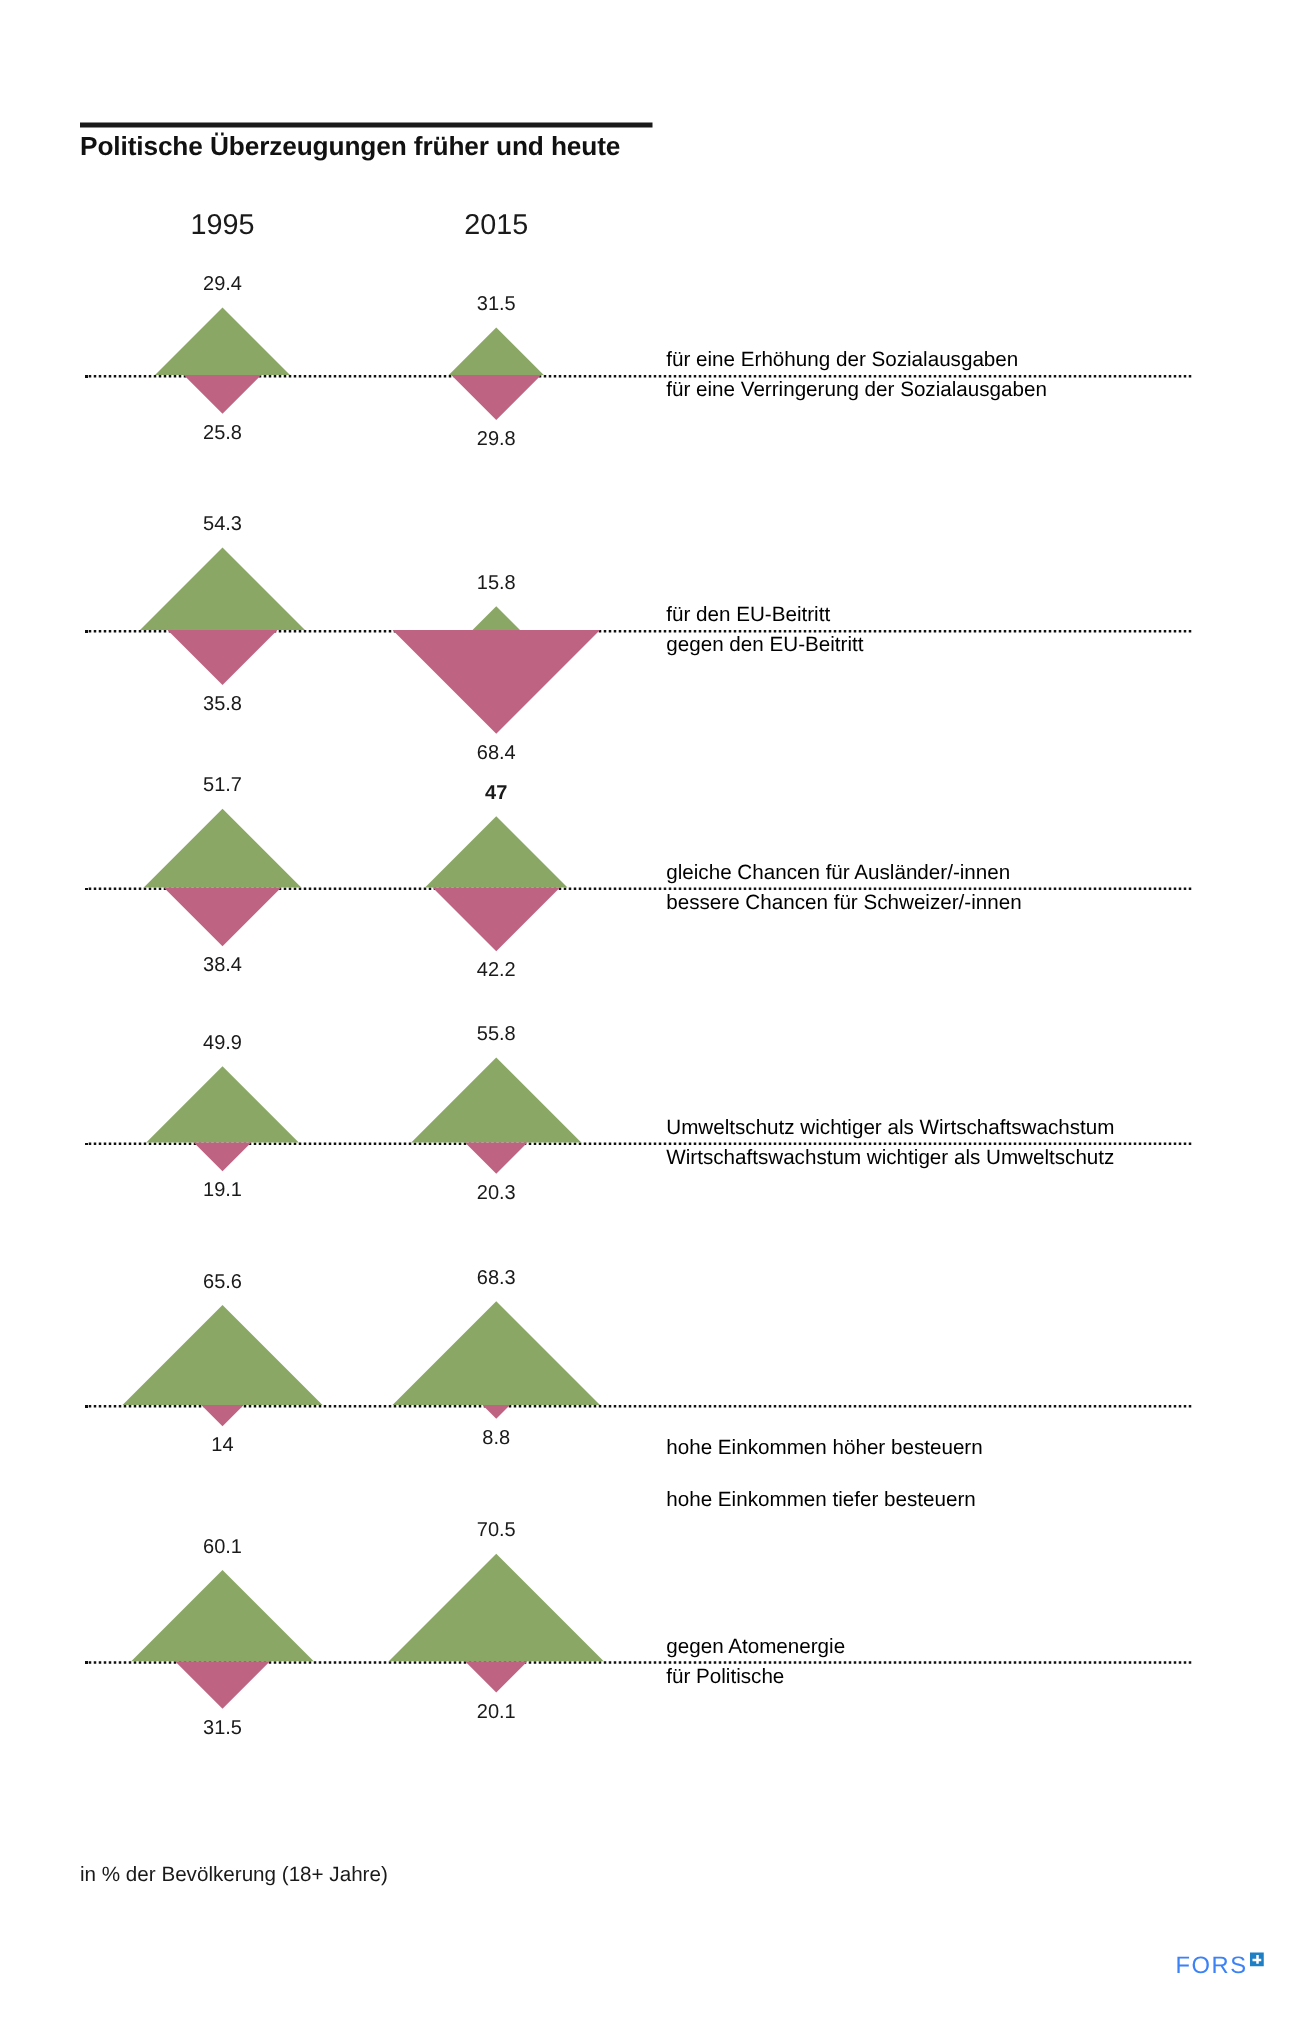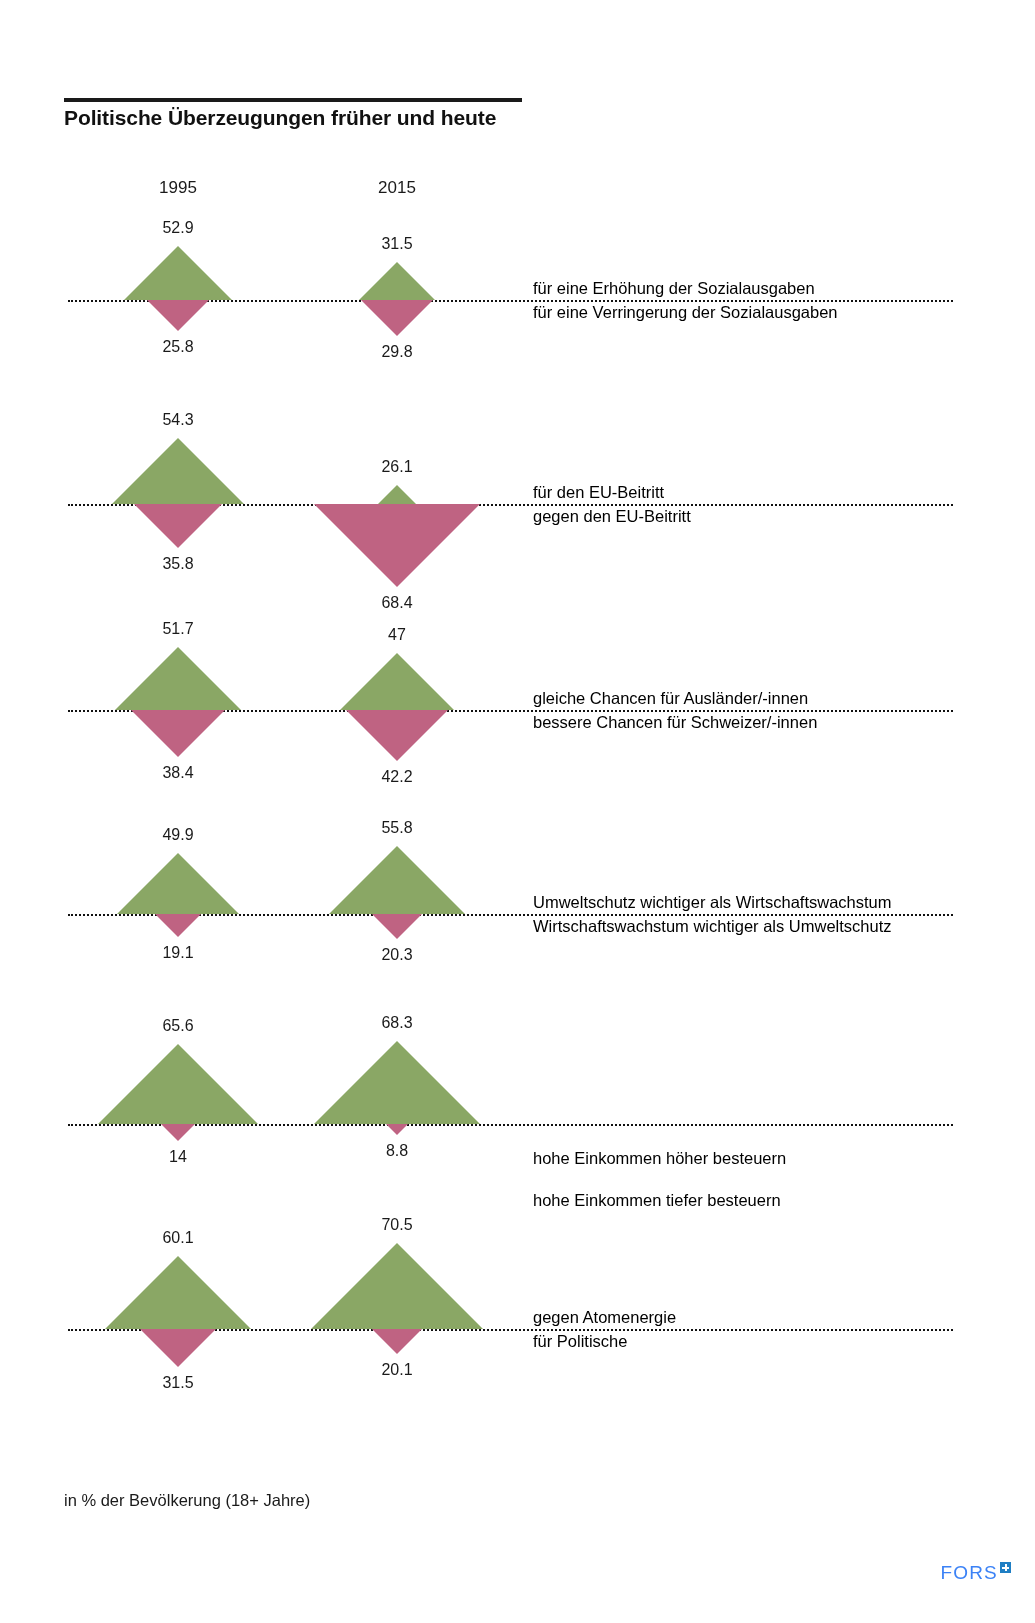--- a/index.html
+++ b/index.html
@@ -32,22 +32,22 @@
     font-size: 21px;
     font-weight: bold;
     letter-spacing: -0.1px;
     color: #111111;
     white-space: nowrap;
   }
 
   
   .year-label {
     position: absolute;
-    top: 178px;
-    font-size: 17px;
+    top: 166px;
+    font-size: 23px;
     color: #1a1a1a;
     text-align: center;
     width: 120px;
   }
   #year-1995 { left: 118px; }
   #year-2015 { left: 337px; }
 
   
   #chart {
     position: absolute;
@@ -164,21 +164,21 @@
 
 <div class="year-label" id="year-1995">1995</div>
 <div class="year-label" id="year-2015">2015</div>
 
 <div id="chart">
     <div class="group" style="top: 0px;">
       <div class="baseline" style="top: 300px;"></div>
       <div class="pair" style="left: 178px; top: 300px;">
         <div class="tri tri-up" style="border-left-width: 54px; border-right-width: 54px; border-bottom-width: 54px; border-bottom-color: rgb(138, 167, 101); left: -54px; top: -54px;"></div>
         <div class="tri tri-down" style="border-left-width: 31px; border-right-width: 31px; border-top-width: 31px; border-top-color: rgb(191, 99, 130); left: -31px; top: 0px;"></div>
-        <div class="val" style="top: -81px;">52.9</div>
+        <div class="val" style="top: -81px;">29.4</div>
         <div class="val" style="top: 38px;">25.8</div>
       </div>
       <div class="pair" style="left: 397px; top: 300px;">
         <div class="tri tri-up" style="border-left-width: 38px; border-right-width: 38px; border-bottom-width: 38px; border-bottom-color: rgb(138, 167, 101); left: -38px; top: -38px;"></div>
         <div class="tri tri-down" style="border-left-width: 36px; border-right-width: 36px; border-top-width: 36px; border-top-color: rgb(191, 99, 130); left: -36px; top: 0px;"></div>
         <div class="val" style="top: -65px;">31.5</div>
         <div class="val" style="top: 43px;">29.8</div>
       </div>
       <div class="cat cat-top" style="top: 300px;">für eine Erhöhung der Sozialausgaben</div>
       <div class="cat cat-bottom" style="top: 300px;">für eine Verringerung der Sozialausgaben</div>
@@ -187,38 +187,38 @@
       <div class="baseline" style="top: 504px;"></div>
       <div class="pair" style="left: 178px; top: 504px;">
         <div class="tri tri-up" style="border-left-width: 66px; border-right-width: 66px; border-bottom-width: 66px; border-bottom-color: rgb(138, 167, 101); left: -66px; top: -66px;"></div>
         <div class="tri tri-down" style="border-left-width: 44px; border-right-width: 44px; border-top-width: 44px; border-top-color: rgb(191, 99, 130); left: -44px; top: 0px;"></div>
         <div class="val" style="top: -93px;">54.3</div>
         <div class="val" style="top: 51px;">35.8</div>
       </div>
       <div class="pair" style="left: 397px; top: 504px;">
         <div class="tri tri-up" style="border-left-width: 19px; border-right-width: 19px; border-bottom-width: 19px; border-bottom-color: rgb(138, 167, 101); left: -19px; top: -19px;"></div>
         <div class="tri tri-down" style="border-left-width: 83px; border-right-width: 83px; border-top-width: 83px; border-top-color: rgb(191, 99, 130); left: -83px; top: 0px;"></div>
-        <div class="val" style="top: -46px;">26.1</div>
+        <div class="val" style="top: -46px;">15.8</div>
         <div class="val" style="top: 90px;">68.4</div>
       </div>
       <div class="cat cat-top" style="top: 504px;">für den EU-Beitritt</div>
       <div class="cat cat-bottom" style="top: 504px;">gegen den EU-Beitritt</div>
     </div>
     <div class="group" style="top: 0px;">
       <div class="baseline" style="top: 710px;"></div>
       <div class="pair" style="left: 178px; top: 710px;">
         <div class="tri tri-up" style="border-left-width: 63px; border-right-width: 63px; border-bottom-width: 63px; border-bottom-color: rgb(138, 167, 101); left: -63px; top: -63px;"></div>
         <div class="tri tri-down" style="border-left-width: 47px; border-right-width: 47px; border-top-width: 47px; border-top-color: rgb(191, 99, 130); left: -47px; top: 0px;"></div>
         <div class="val" style="top: -90px;">51.7</div>
         <div class="val" style="top: 54px;">38.4</div>
       </div>
       <div class="pair" style="left: 397px; top: 710px;">
         <div class="tri tri-up" style="border-left-width: 57px; border-right-width: 57px; border-bottom-width: 57px; border-bottom-color: rgb(138, 167, 101); left: -57px; top: -57px;"></div>
         <div class="tri tri-down" style="border-left-width: 51px; border-right-width: 51px; border-top-width: 51px; border-top-color: rgb(191, 99, 130); left: -51px; top: 0px;"></div>
-        <div class="val" style="top: -84px;">47</div>
+        <div class="val" style="top: -84px; font-weight: bold;">47</div>
         <div class="val" style="top: 58px;">42.2</div>
       </div>
       <div class="cat cat-top" style="top: 710px;">gleiche Chancen für Ausländer/-innen</div>
       <div class="cat cat-bottom" style="top: 710px;">bessere Chancen für Schweizer/-innen</div>
     </div>
     <div class="group" style="top: 0px;">
       <div class="baseline" style="top: 914px;"></div>
       <div class="pair" style="left: 178px; top: 914px;">
         <div class="tri tri-up" style="border-left-width: 61px; border-right-width: 61px; border-bottom-width: 61px; border-bottom-color: rgb(138, 167, 101); left: -61px; top: -61px;"></div>
         <div class="tri tri-down" style="border-left-width: 23px; border-right-width: 23px; border-top-width: 23px; border-top-color: rgb(191, 99, 130); left: -23px; top: 0px;"></div>

